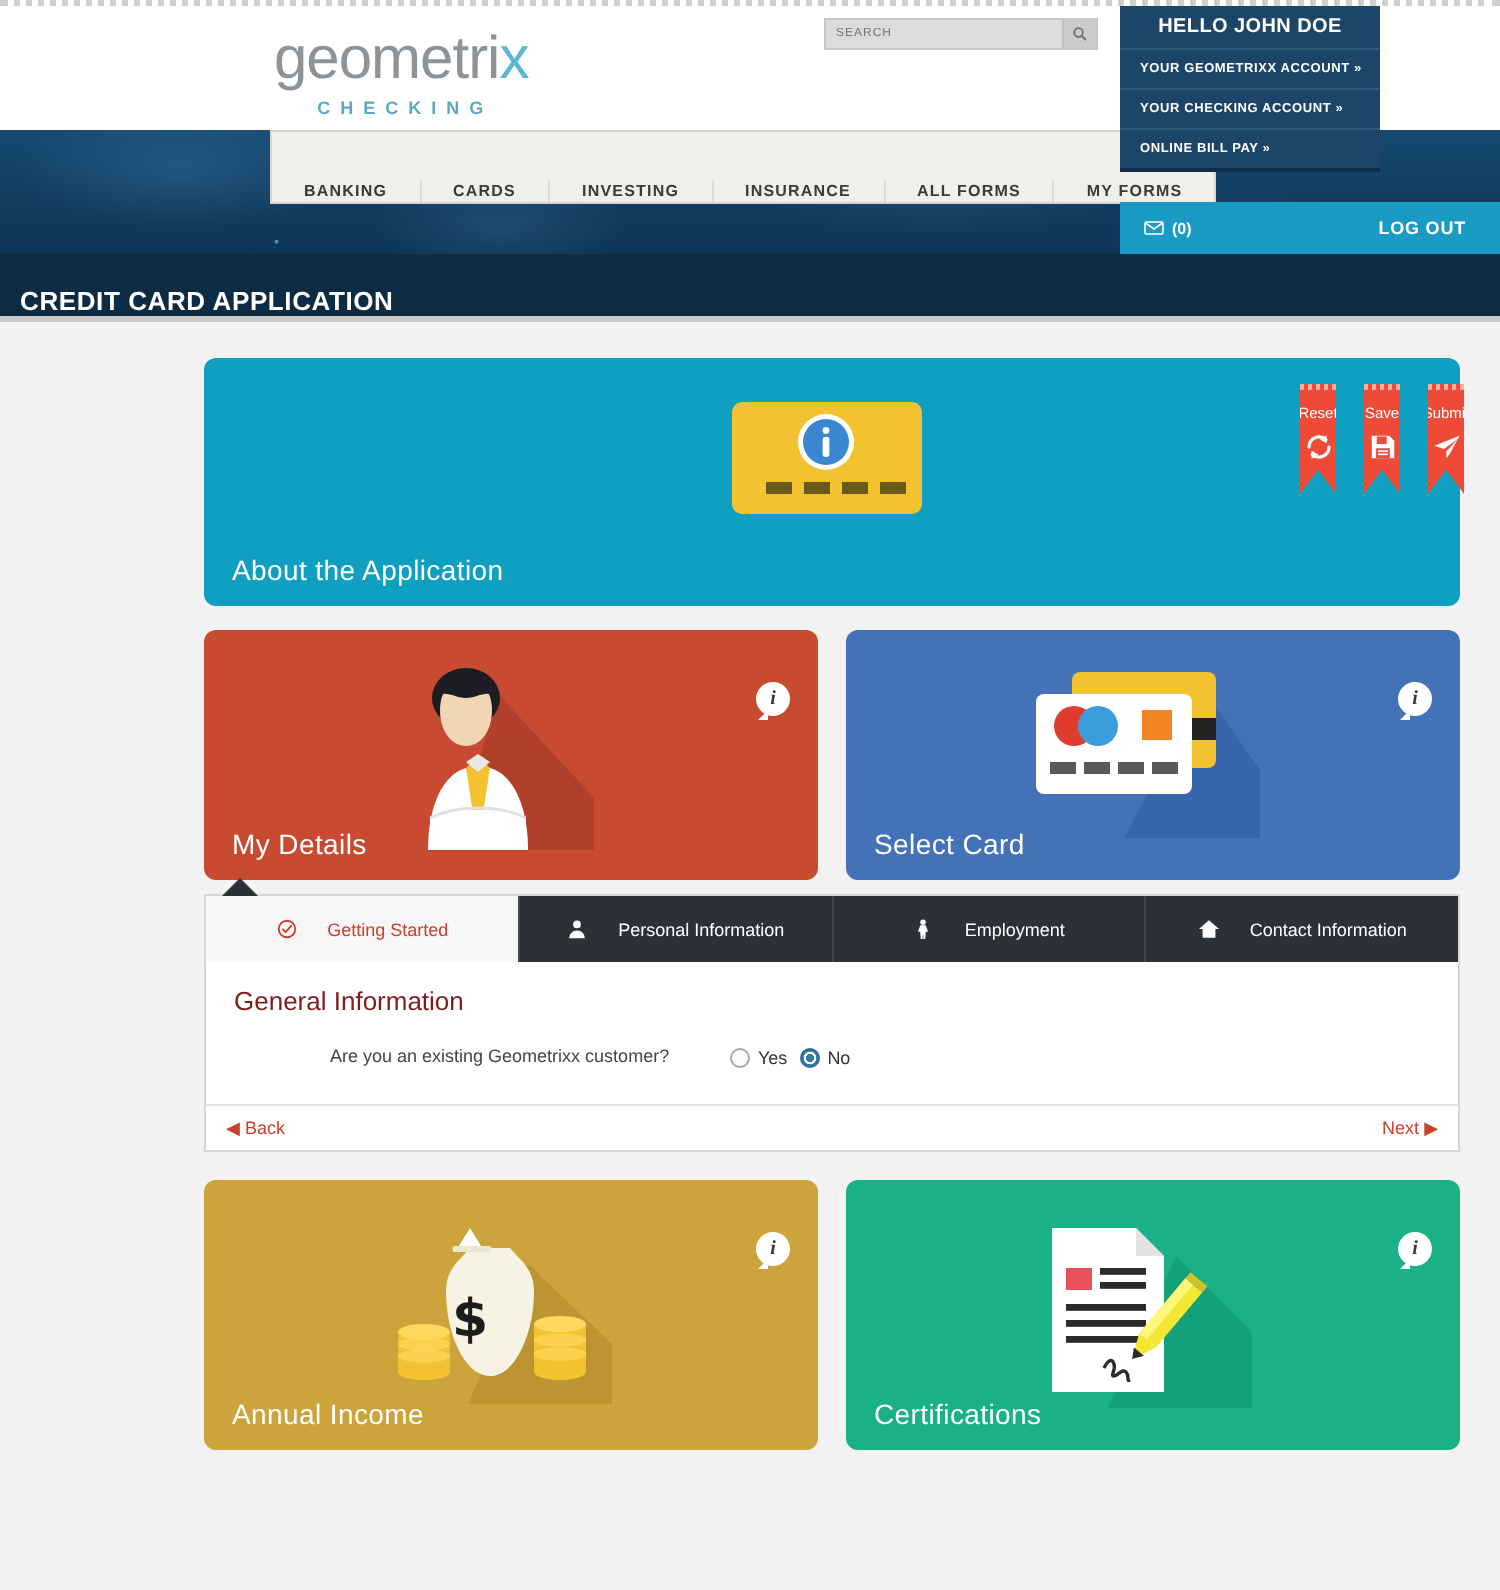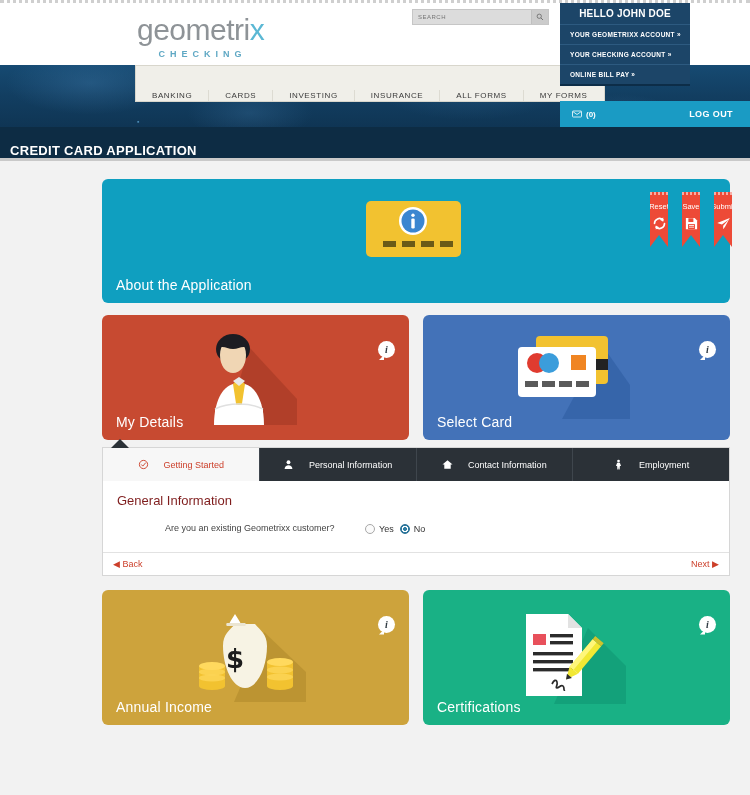--- a/index.html
+++ b/index.html
@@ -83,21 +83,21 @@
     color: #4a8ab5; font-size: 7px;
   }
   .navbar {
     position: absolute; left: 135px; top: 0;
     display: flex; height: 37px;
     background: #f0efe9;
     border: 1px solid #d8d6cc;
   }
   .nav-item {
     display: flex; align-items: center; justify-content: center;
-    padding: 0 16px; font-size: 8px; font-weight: normal;
+    padding: 0 16px; font-size: 8px; font-weight: bold;
     color: #3a3a3a; letter-spacing: 0.6px;
     border-right: 1px solid #dddbd2; cursor: pointer;
     white-space: nowrap;
     margin-top: 24px;
   }
   .nav-item:last-child { border-right: none; }
 
   .userbar {
     position: absolute; right: 0; top: 36px; width: 190px; height: 26px;
     background: #1a9bc4;
@@ -390,31 +390,31 @@
       <div class="tab">
         <svg viewBox="0 0 24 24">
           <circle cx="12" cy="7" r="4.2" fill="#fff"></circle>
           <path d="M3.5 22c0-5 4-8.5 8.5-8.5S20.5 17 20.5 22z" fill="#fff"></path>
         </svg>
         <span>Personal Information</span>
       </div>
 
       <div class="tab">
         <svg viewBox="0 0 24 24">
-          <polygon points="12,2.5 23,12 19,12 19,21.5 5,21.5 5,12 1,12" fill="#fff"></polygon>
-        </svg>
-        <span>Contact Information</span>
-      </div>
-
-      <div class="tab">
-        <svg viewBox="0 0 24 24">
           <circle cx="12" cy="4.5" r="3" fill="#fff"></circle>
           <path d="M9 8h6l2.5 7h-2.5l-.5 8h-2l-.5-6-.5 6h-2l-.5-8H6.5z" fill="#fff"></path>
         </svg>
         <span>Employment</span>
+      </div>
+
+      <div class="tab">
+        <svg viewBox="0 0 24 24">
+          <polygon points="12,2.5 23,12 19,12 19,21.5 5,21.5 5,12 1,12" fill="#fff"></polygon>
+        </svg>
+        <span>Contact Information</span>
       </div>
 
     </div>
 
     <div class="formbody">
       <div class="form-heading">General Information</div>
 
       <div class="form-row">
         <div class="form-label">Are you an existing Geometrixx customer?</div>
         <div class="radios">

